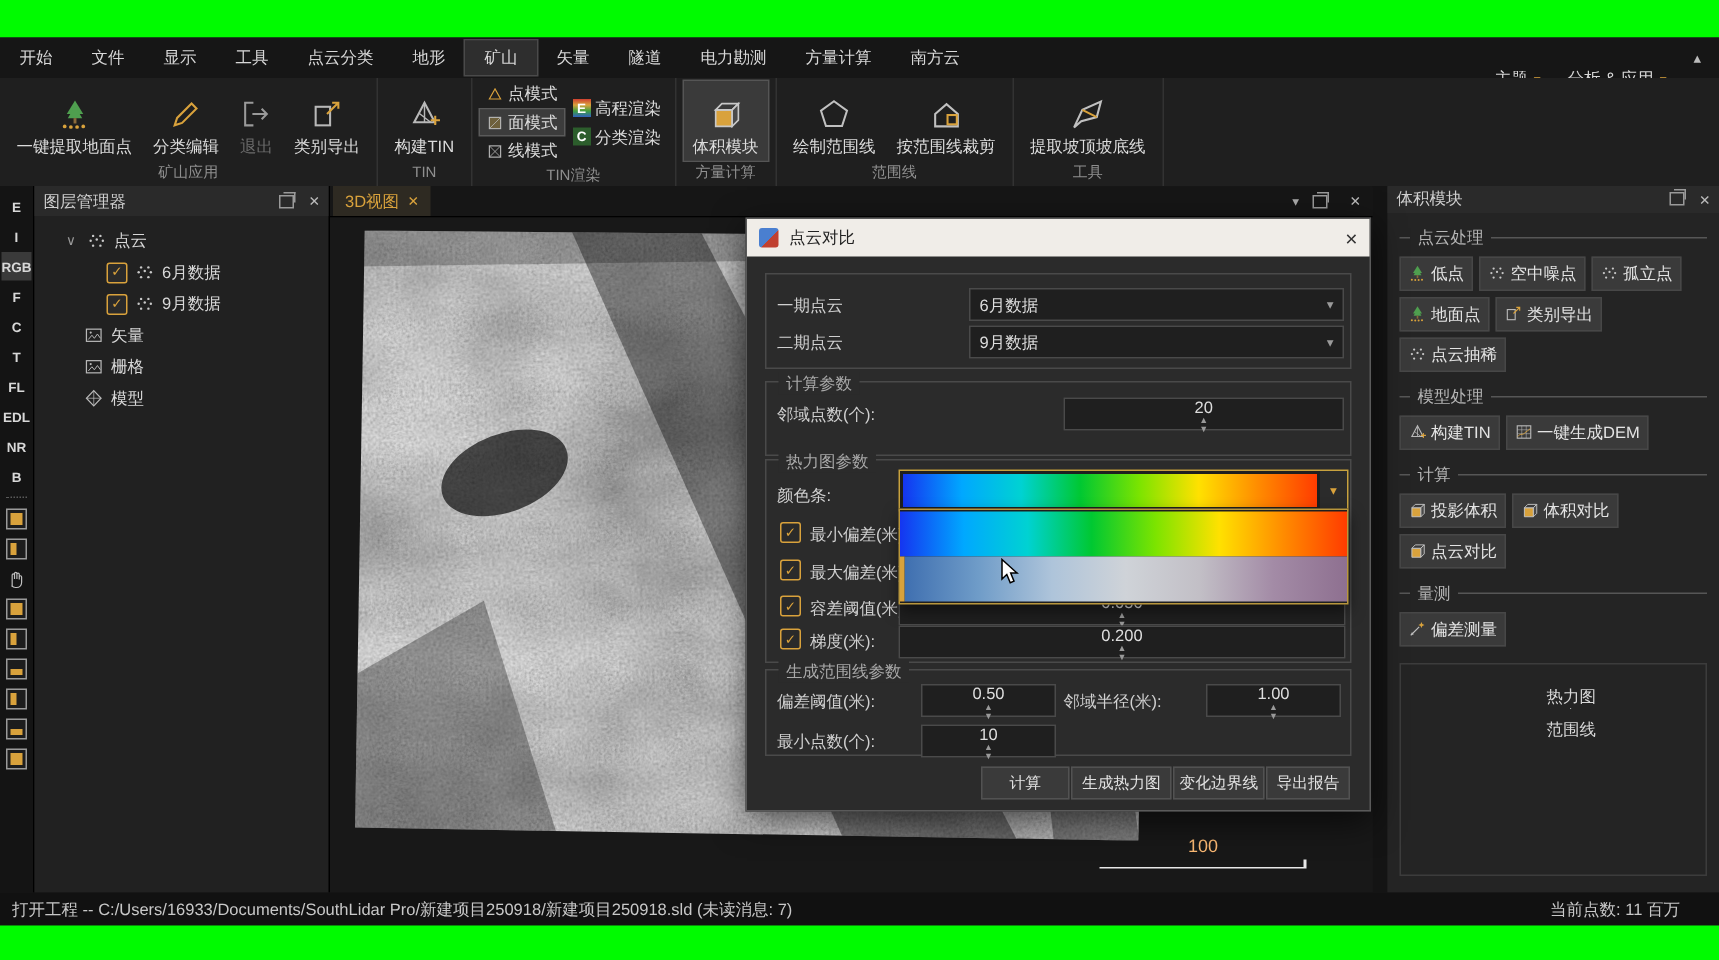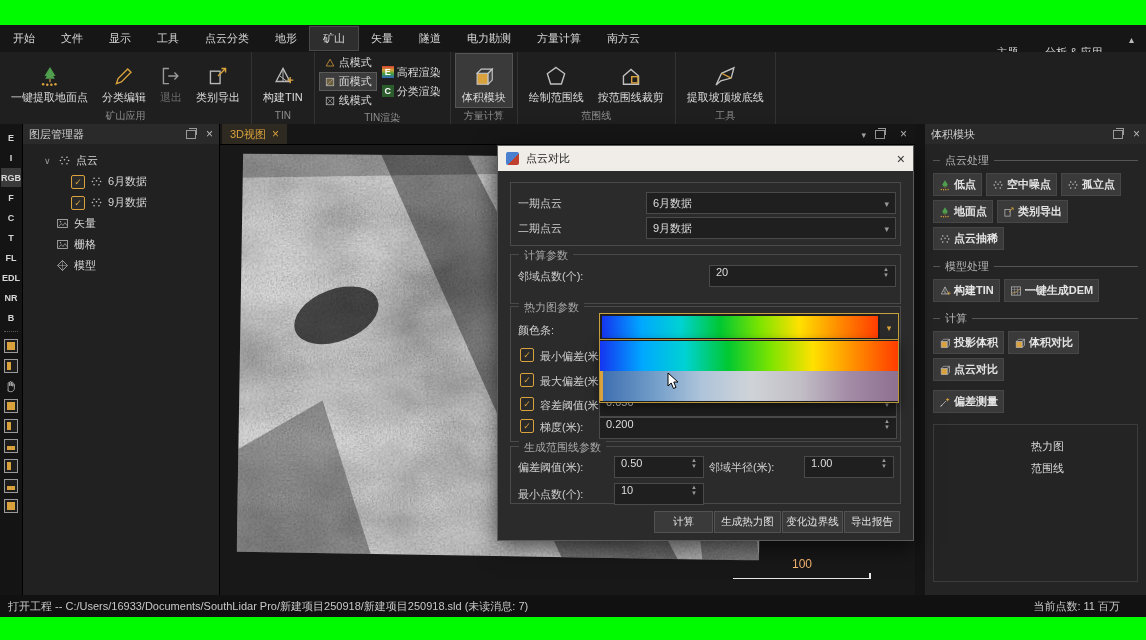--- a/index.html
+++ b/index.html
@@ -88,21 +88,21 @@
 
   
   .splitter{width:10px;background:#141414;}
 
   
   .vol-panel{width:221px;background:#242424;display:flex;flex-direction:column;}
   .vg{margin:9px 8px 0;position:relative;}
   .vg-title{display:flex;align-items:center;gap:5px;font-size:11px;color:#b5b5b5;margin-bottom:5px;}
   .vg-title::before{content:"";width:7px;height:1px;background:#565656;}
   .vg-title::after{content:"";flex:1;height:1px;background:#565656;}
-  .vbtns{display:flex;flex-wrap:wrap;gap:4px;font-weight:bold;}
+  .vbtns{display:flex;flex-wrap:wrap;gap:4px;}
   .vbtn{height:21px;background:#3a3a3a;border:1px solid #474747;display:flex;align-items:center;gap:3px;
     padding:0 5px;font-size:11px;color:#e4e4e4;white-space:nowrap;cursor:default;}
   .vbtn svg{width:12px;height:12px;}
   .vol-list{margin:11px 8px;border:1px solid #3c3c3c;height:142px;padding:7px 4px;}
   .vl-row{display:flex;align-items:center;gap:6px;height:22px;padding-left:24px;font-size:11px;color:#d8d8d8;flex-direction:column;}
   .vl-row svg{width:13px;height:13px;}
 
   
   .statusbar{position:absolute;top:595px;left:0;width:1146px;height:22px;background:#111;
     display:flex;align-items:center;font-size:11px;color:#c8c8c8;}
@@ -117,22 +117,22 @@
   .dtitle .appico{width:13px;height:13px;border-radius:2px;background:linear-gradient(135deg,#4a7fd0 55%,#c04030 55%);}
   .dtitle .sp{flex:1;}
   .dtitle .x{color:#333;font-size:14px;}
   .dgroup{position:absolute;border:1px solid #4a4a4a;}
   .dgroup-title{position:absolute;top:-7px;left:8px;background:#2b2b2b;padding:0 5px;font-size:11px;color:#a8a8a8;white-space:nowrap;}
   .dlabel{position:absolute;font-size:11px;color:#d0d0d0;white-space:nowrap;}
   .dcombo{position:absolute;height:20px;background:#1f1f1f;border:1px solid #4a4a4a;display:flex;align-items:center;
     padding:0 6px;font-size:11px;color:#ddd;}
   .dcombo .sp{flex:1;}
   .dcombo .dd::after{color:#9a9a9a;}
-  .dspin{position:absolute;height:20px;background:#1f1f1f;border:1px solid #4a4a4a;display:flex;
-    padding:0 6px;font-size:11px;color:#ddd;}
+  .dspin{position:absolute;height:20px;background:#1f1f1f;border:1px solid #4a4a4a;display:flex;align-items:center;
+    padding:0 6px;font-size:11px;color:#ddd;flex-direction:column;}
   .dspin .sp{flex:1;}
   .spinarr{display:flex;flex-direction:column;line-height:6px;font-size:6px;color:#999;}
   .spinarr .u::after{content:"▲";}
   .spinarr .d::after{content:"▼";}
   .colorcombo{position:absolute;left:101px;top:167px;width:298px;height:26px;border:1px solid #c8a23f;
     display:flex;background:#1f1f1f;}
   .colorcombo .grad{flex:1;margin:2px;}
   .colorcombo .ddbtn{width:18px;display:flex;align-items:center;justify-content:center;background:#2b2b2b;}
   .popup{position:absolute;left:101px;top:193px;width:298px;height:62px;border:1px solid #b8963c;
     background:#1f1f1f;z-index:5;box-shadow:0 4px 10px rgba(0,0,0,.5);}
@@ -625,20 +625,21 @@
           <div class="vbtn">
               <svg>
                 <use href="#s-cube"></use>
               </svg>
               <span>点云对比</span>
             </div>
         </div>
       </div>
 
       <div class="vg">
+        <div class="vg-title">量测</div>
         <div class="vbtns">
           <div class="vbtn">
               <svg>
                 <use href="#s-measure"></use>
               </svg>
               <span>偏差测量</span>
             </div>
         </div>
       </div>
 

